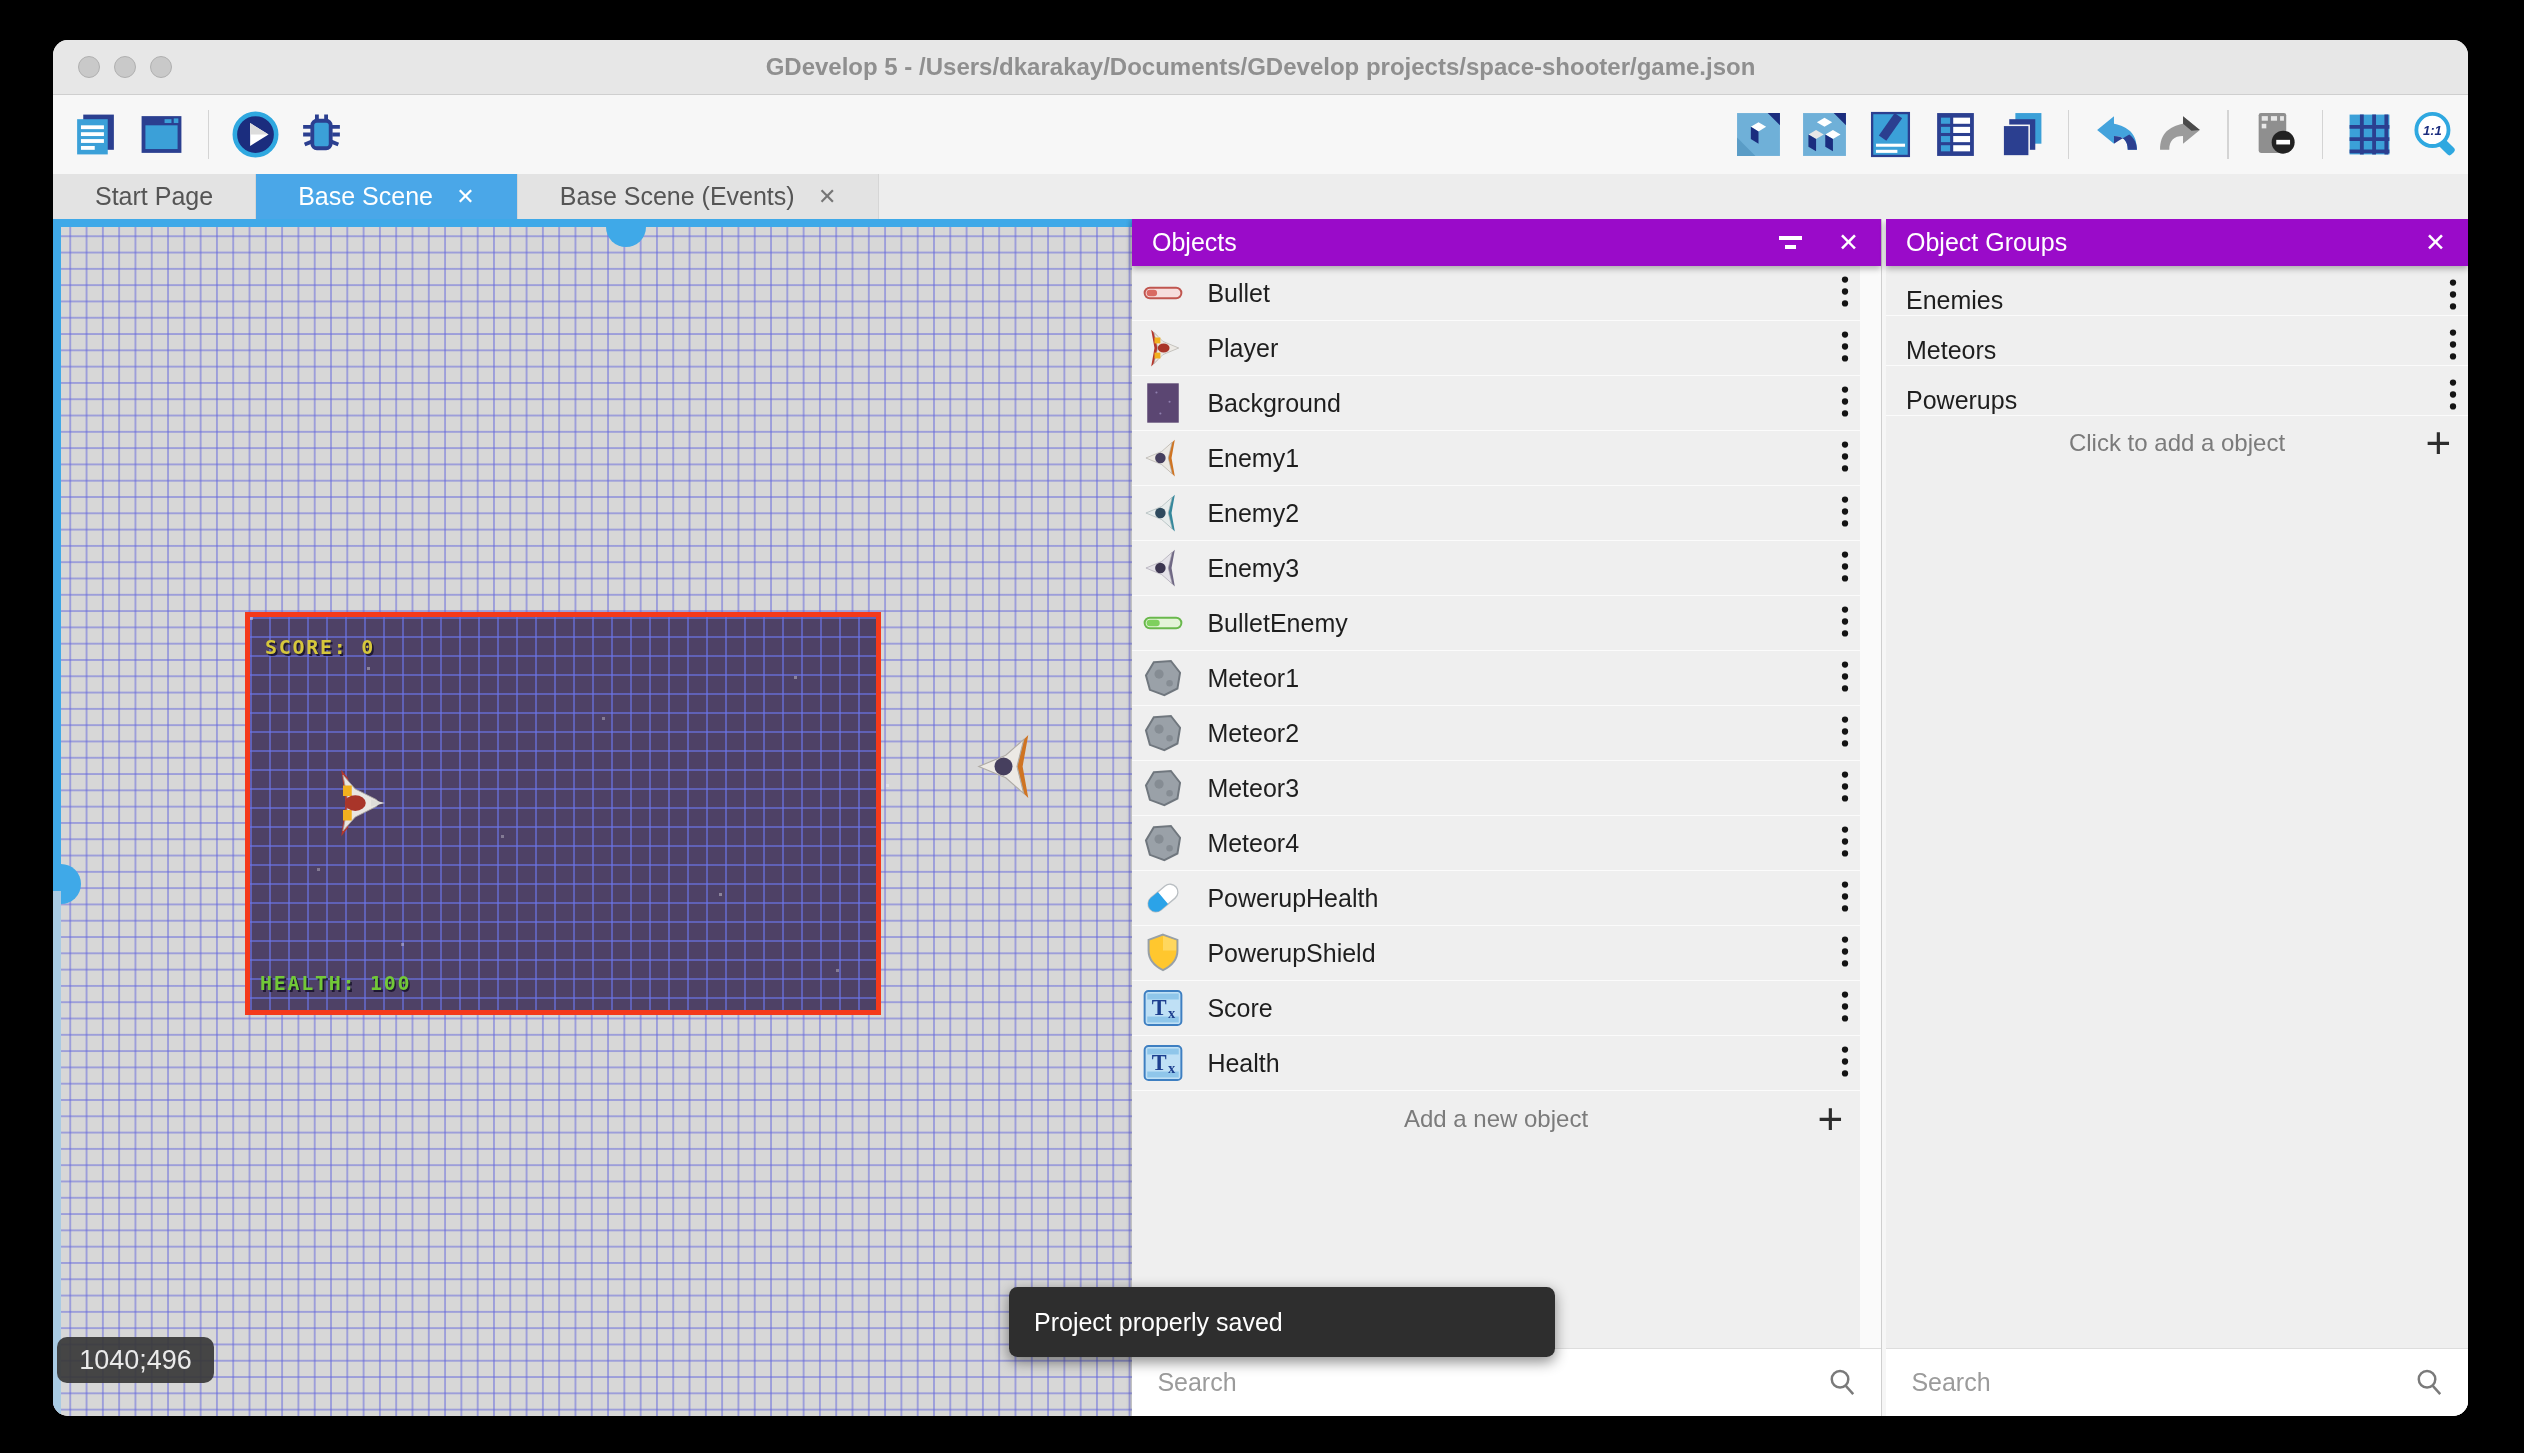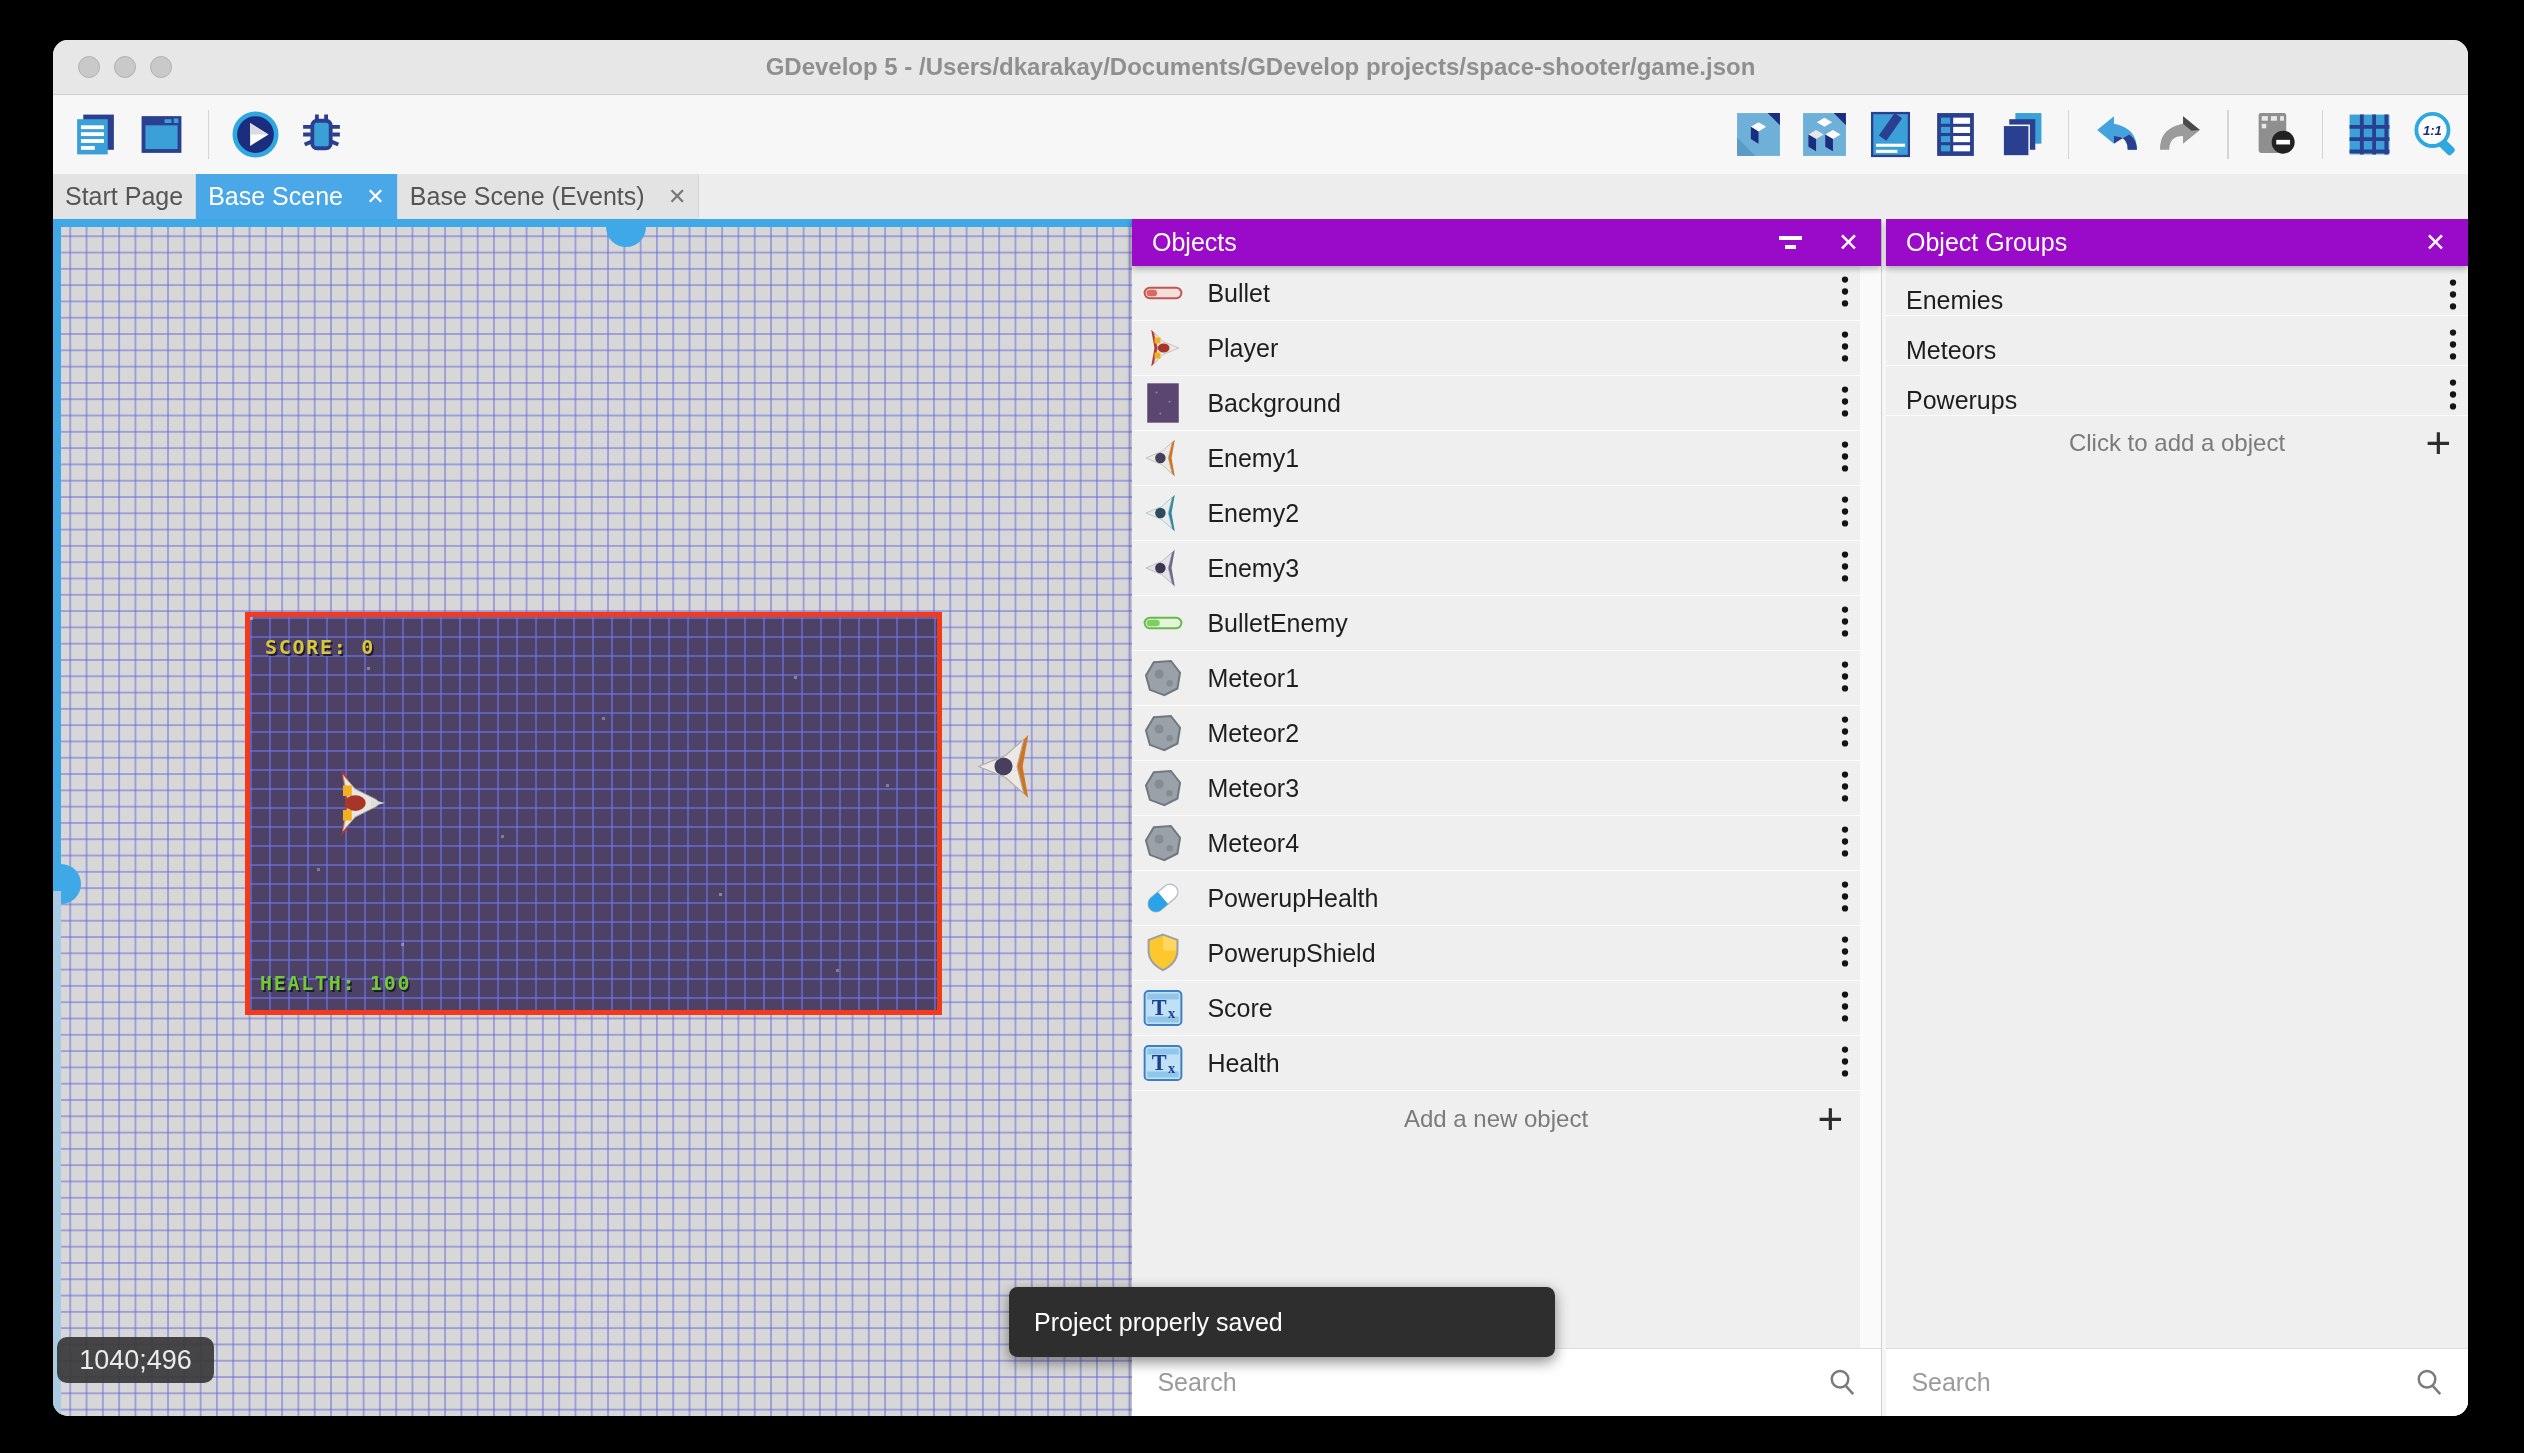--- a/index.html
+++ b/index.html
@@ -15,39 +15,39 @@
   .toolbar{position:absolute;left:0;top:54px;right:0;height:80px;background:#f7f7f7;z-index:9;}
   .tb-group{position:absolute;top:0;height:80px;display:flex;align-items:center;gap:16.7px;font-style:italic;}
   #toolbar-left{left:18.4px;}
   #toolbar-right{right:8.4px;}
   .tb-btn{width:49px;height:49px;cursor:pointer;}
   .tb-btn svg{width:100%;height:100%;display:block;}
   .tb-sep{width:1.7px;height:49px;background:#d4d4d4;margin:0 5px;}
 
   
   .tabbar{position:absolute;left:0;top:134px;right:0;height:45px;background:#ededed;display:flex;z-index:9;}
-  .tab{height:45px;display:flex;align-items:center;gap:23.4px;font-size:25px;color:#555;background:#e3e3e3;border-right:0.8px solid #d6d6d6;padding:0 12px;box-sizing:border-box;cursor:pointer;}
+  .tab{height:45px;display:flex;align-items:center;gap:23.4px;font-size:25px;color:#555;background:#e3e3e3;border-right:0.8px solid #d6d6d6;padding:0 42px;box-sizing:border-box;cursor:pointer;}
   .tab.active{background:var(--tab-blue,#4aa7e8);color:#fff;}
   .tab-close{font-size:22px;color:#767676;line-height:1;}
   .tab.active .tab-close{color:#fff;}
 
   
   .main{position:absolute;left:0;top:179px;right:0;bottom:0;}
 
   
   .canvas{position:absolute;left:0;top:0;width:1079px;height:1197px;overflow:hidden;background-color:#d7d7d7;
     background-image:linear-gradient(to right, rgba(99,102,220,.5) 1.7px, transparent 1.7px),linear-gradient(to bottom, rgba(99,102,220,.5) 1.7px, transparent 1.7px);
     background-size:16.3px 16.3px;}
   .hscroll{position:absolute;left:0;top:0;width:100%;height:7.5px;background:var(--scrollbar-blue,#3fa9e8);}
   .hknob{position:absolute;left:553px;top:7.5px;width:40px;height:20px;background:var(--scrollbar-blue,#3fa9e8);border-radius:0 0 20px 20px;}
   .vscroll{position:absolute;left:0;top:0;width:7.5px;height:672px;background:var(--scrollbar-blue,#3fa9e8);}
   .vscroll-rest{position:absolute;left:0;top:672px;width:7.5px;bottom:0;background:#a9cbe4;}
   .vknob{position:absolute;left:7.5px;top:645px;width:20px;height:40px;background:var(--scrollbar-blue,#3fa9e8);border-radius:0 20px 20px 0;}
 
-  .game-rect{position:absolute;left:192px;top:393px;width:697px;height:403px;box-sizing:border-box;border:5.9px solid var(--selection-red,#f5391b);
+  .game-rect{position:absolute;left:192px;top:393px;width:636px;height:403px;box-sizing:border-box;border:5.9px solid var(--selection-red,#f5391b);
     background-color:#4e4166;
     background-image:linear-gradient(to right, rgba(108,118,235,.6) 1.7px, transparent 1.7px),linear-gradient(to bottom, rgba(108,118,235,.6) 1.7px, transparent 1.7px);
     background-size:19px 19px;}
   .stars{position:absolute;left:0;top:0;width:2.5px;height:2.5px;background:rgba(255,255,255,.4);
     box-shadow:117px 50px rgba(255,255,255,.35),352px 100px rgba(255,255,255,.3),544px 59px rgba(255,255,255,.35),636px 167px rgba(255,255,255,.3),
     251px 218px rgba(255,255,255,.3),469px 276px rgba(255,255,255,.35),151px 326px rgba(255,255,255,.3),586px 352px rgba(255,255,255,.3),67px 251px rgba(255,255,255,.3);}
   .hud{position:absolute;font-family:"DejaVu Sans Mono",monospace;font-weight:bold;font-size:20px;letter-spacing:1.7px;text-shadow:1.7px 1.7px 0 rgba(22,18,42,.85);white-space:nowrap;}
   .score{left:15px;top:18.4px;color:var(--score-yellow,#d6c73b);}
   .health{left:10px;bottom:15px;color:var(--health-green,#72c837);}
   .player-ship{position:absolute;left:72px;top:151px;width:70px;height:70px;}

